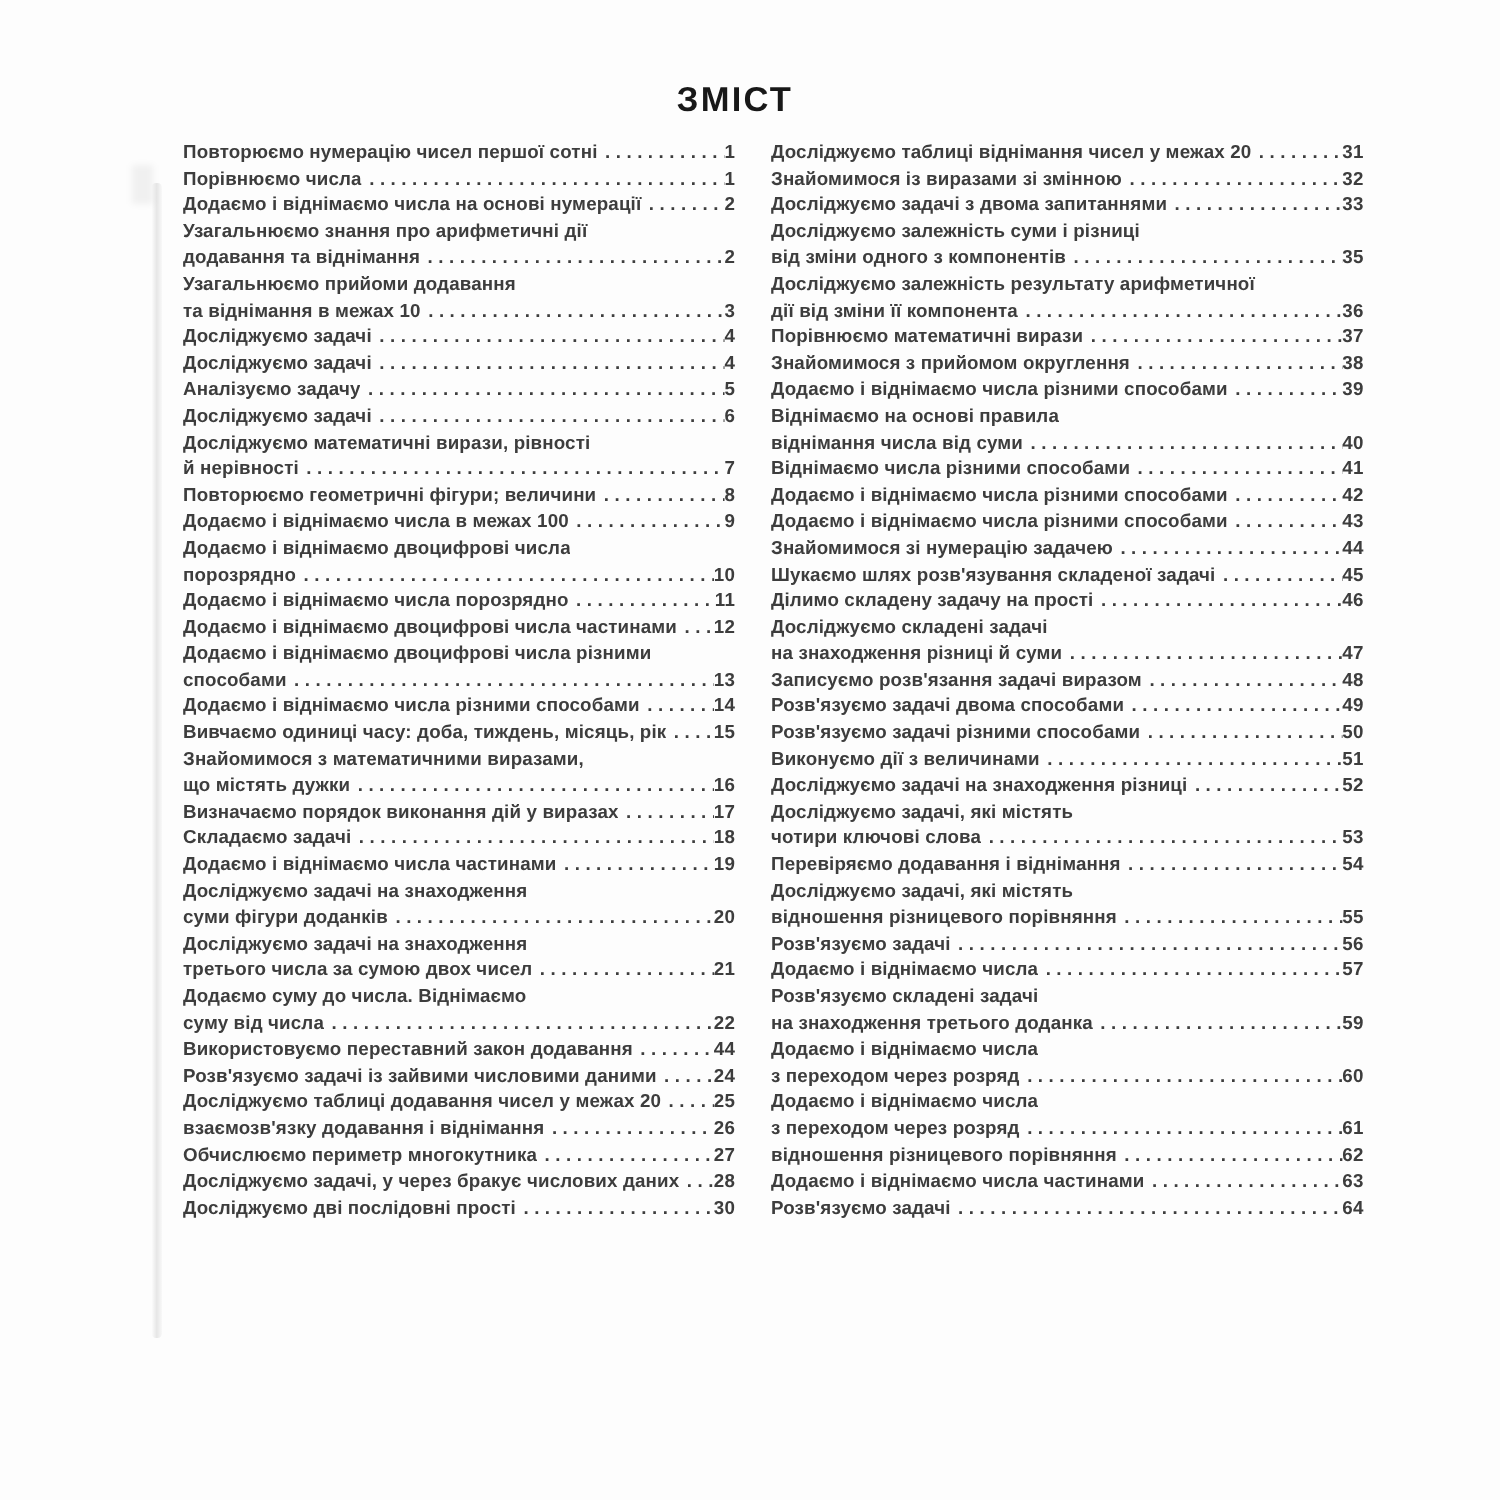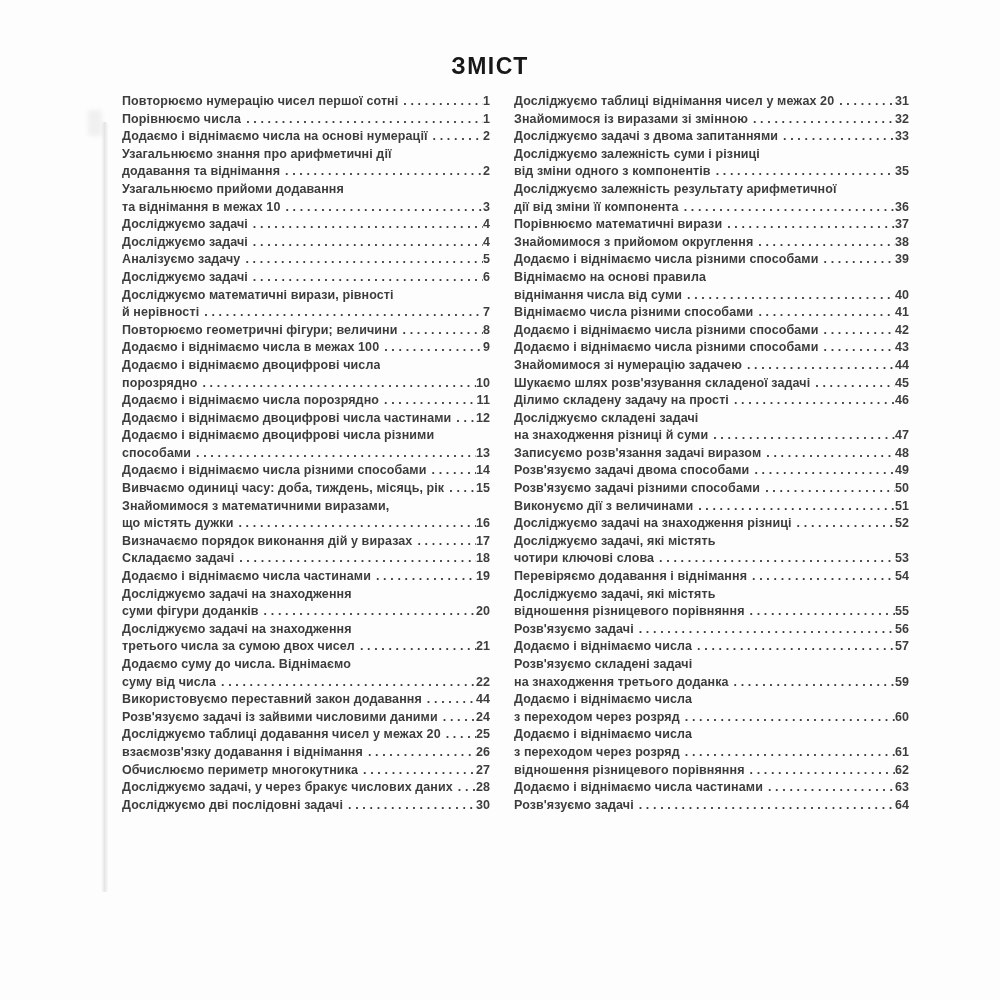--- a/index.html
+++ b/index.html
@@ -272,21 +272,21 @@
           <span class="entry-text">Обчислюємо периметр многокутника</span>
           <span class="dot-leader">. . . . . . . . . . . . . . . . . . . . . . . . . . . . . . . . . . . . . . . . . . . . . . . . . . . . . . . . . . . . . . . . . . . . . . </span>
           <span class="page-num">27</span>
         </div>
         <div class="toc-line">
           <span class="entry-text">Досліджуємо задачі, у через бракує числових даних</span>
           <span class="dot-leader">. . . . . . . . . . . . . . . . . . . . . . . . . . . . . . . . . . . . . . . . . . . . . . . . . . . . . . . . . . . . . . . . . . . . . . </span>
           <span class="page-num">28</span>
         </div>
         <div class="toc-line">
-          <span class="entry-text">Досліджуємо дві послідовні задачі</span>
+          <span class="entry-text">Досліджуємо дві послідовні прості</span>
           <span class="dot-leader">. . . . . . . . . . . . . . . . . . . . . . . . . . . . . . . . . . . . . . . . . . . . . . . . . . . . . . . . . . . . . . . . . . . . . . </span>
           <span class="page-num">30</span>
         </div>
       </div>
     <div class="col col-right" id="col-right">
         <div class="toc-line">
           <span class="entry-text">Досліджуємо таблиці віднімання чисел у межах 20</span>
           <span class="dot-leader">. . . . . . . . . . . . . . . . . . . . . . . . . . . . . . . . . . . . . . . . . . . . . . . . . . . . . . . . . . . . . . . . . . . . . . </span>
           <span class="page-num">31</span>
         </div>

